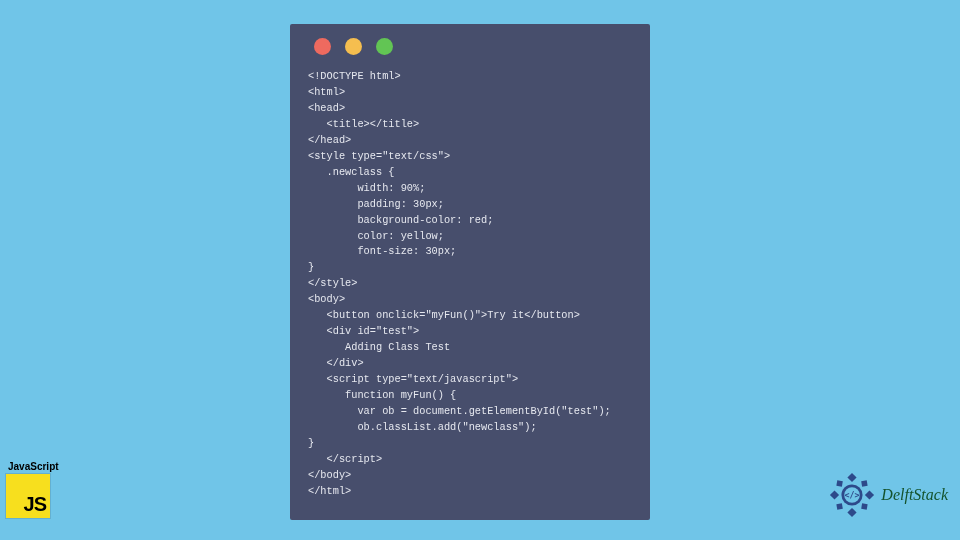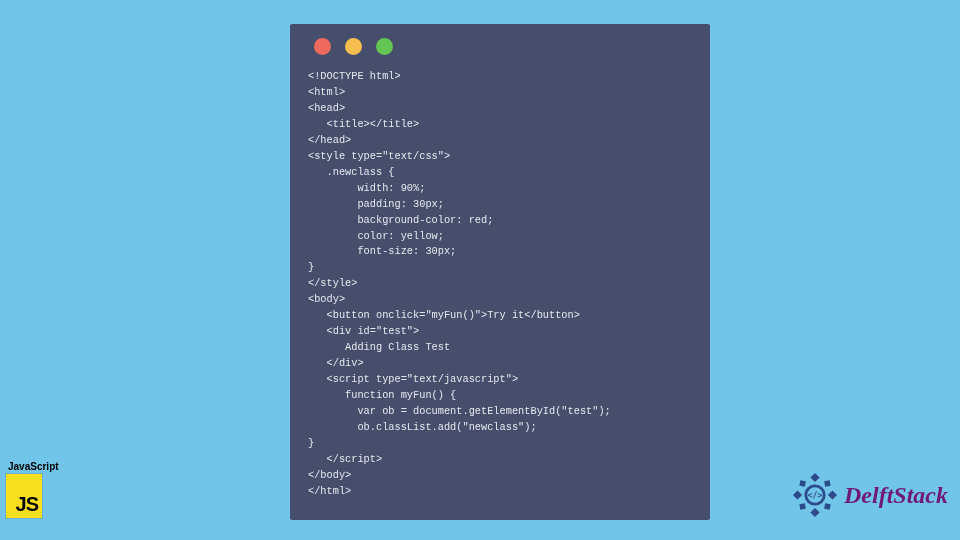--- a/index.html
+++ b/index.html
@@ -8,21 +8,21 @@
     height: 540px;
     background: #70c5e8;
     font-family: Arial, sans-serif;
     position: relative;
     overflow: hidden;
   }
   .code-window {
     position: absolute;
     left: 290px;
     top: 24px;
-    width: 420px;
+    width: 360px;
     background: #474e6c;
     border-radius: 2px;
     padding: 14px 18px 20px 18px;
   }
   .traffic-lights {
     display: flex;
     gap: 14px;
     margin-bottom: 14px;
     padding-left: 6px;
   }
@@ -47,21 +47,21 @@
     bottom: 22px;
   }
   .js-label {
     font-weight: bold;
     font-size: 10px;
     color: #000;
     margin-bottom: 2px;
     padding-left: 2px;
   }
   .js-logo {
-    width: 36px;
+    width: 44px;
     height: 44px;
     background: #f7df1e;
     position: relative;
     box-shadow: 0 0 0 1px rgba(0,0,0,0.1);
   }
   .js-logo span {
     position: absolute;
     right: 4px;
     bottom: 2px;
     font-family: Arial, sans-serif;
@@ -72,23 +72,23 @@
   }
   .delft {
     position: absolute;
     right: 12px;
     bottom: 22px;
     display: flex;
     align-items: center;
     gap: 6px;
   }
   .delft-text {
-    font-size: 24px;
-    font-weight: 700;
-    color: #701a75;
+    font-size: 16px;
+    font-weight: 400;
+    color: #14532d;
     font-style: italic;
     font-family: Georgia, serif;
   }
   .delft-icon svg { display: block; }
 </style>
 </head>
 <body>
 
 <div class="code-window">
   <div class="traffic-lights">

